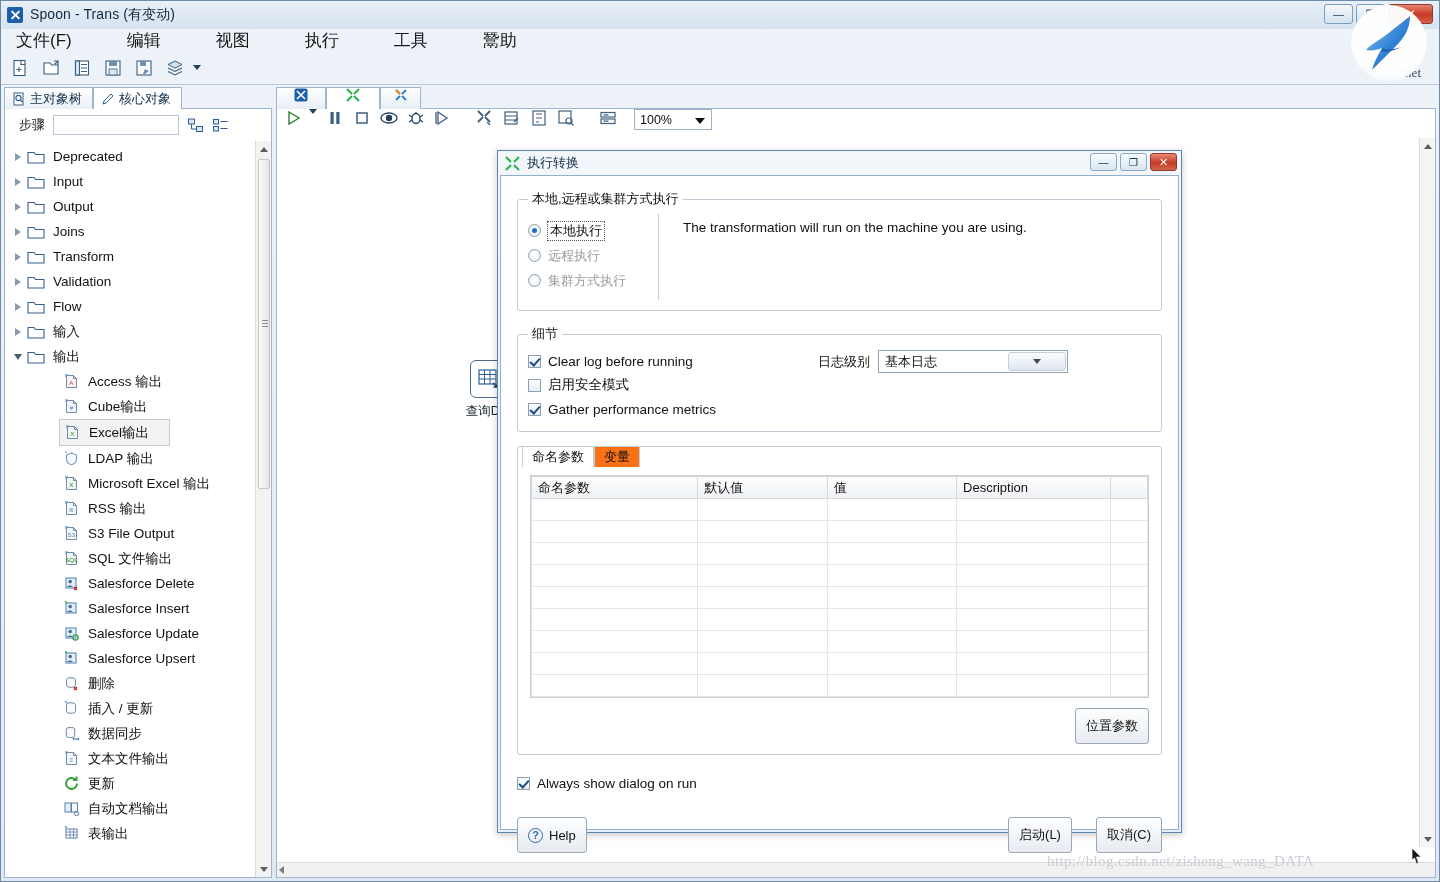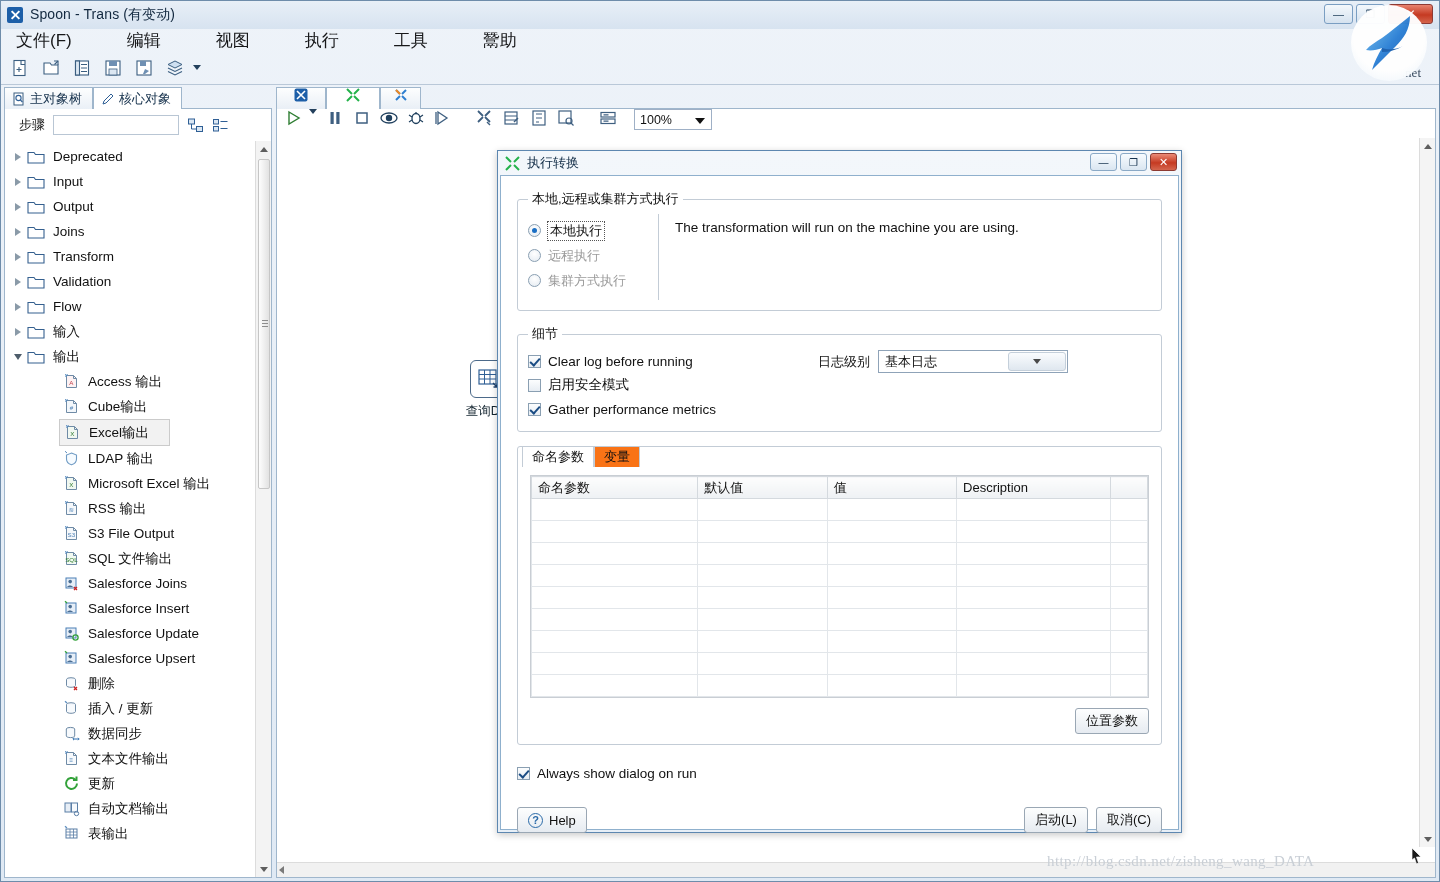--- a/index.html
+++ b/index.html
@@ -423,21 +423,21 @@
     content:""; position: absolute;
     left: 3px; top: 3px; width: 5px; height: 5px;
     border-radius: 50%; background: #1b6fc4;
   }
   .rad.checked .rtext {
     outline: 1px dotted #555; padding: 0 2px;
   }
   .radio-desc {
     flex: 1 1 auto;
     border-left: 1px solid #c3ccd6;
-    padding: 6px 0 0 16px;
+    padding: 6px 0 0 24px;
     min-height: 86px;
     font-size: 13.5px; color: #111;
   }
 
   .chk {
     display: flex; align-items: center; gap: 7px;
     height: 24px; font-size: 13.5px; color: #111;
   }
   .chk .box {
     width: 13px; height: 13px; flex: 0 0 13px;
@@ -519,41 +519,41 @@
     padding: 0 6px;
     color: #111;
   }
   table.ptable td {
     border: 1px solid #e2e6ea;
     height: 22px;
   }
   .ptable-wrap { border: 1px solid #c9ced4; }
   #pos-param-row { display: flex; justify-content: flex-end; margin-top: 10px; }
   .btn {
-    min-width: 58px; height: 26px;
+    min-width: 58px; height: 36px;
     border: 1px solid #9aa7b4;
     border-radius: 3px;
     background: linear-gradient(#fdfefe,#e6ebf1);
     font-size: 13px; color: #111;
     display: inline-flex; align-items: center; justify-content: center;
     padding: 0 10px;
   }
 
   #always-row { margin-top: 2px; }
   #dlg-sep { height: 1px; background: #cfd6dd; margin: 10px 0 12px 0; }
   #dlg-footer { display: flex; align-items: center; }
   #help-btn { display: flex; align-items: center; gap: 6px; }
   .qmark {
     width: 15px; height: 15px; border-radius: 50%;
     border: 1.6px solid #2a6aa8; color: #2a6aa8;
     font-size: 11px; display: flex; align-items: center; justify-content: center;
     font-weight: bold;
   }
   #dlg-footer .spacer { flex: 1 1 auto; }
-  #dlg-footer .right-btns { display: flex; gap: 8px; }
+  #dlg-footer .right-btns { display: flex; gap: 24px; }
 
   
   #bird-watermark {
     position: absolute;
     right: 12px; top: 4px;
     width: 76px; height: 76px;
     border-radius: 50%;
     background: radial-gradient(circle at 50% 40%, #ffffff 60%, #eaf3fb 100%);
     z-index: 80;
     display: flex; align-items: center; justify-content: center;
@@ -852,21 +852,21 @@
                 </svg></span>
               <span class="lbltext">SQL 文件输出</span>
             </div>
             <div class="tnode leaf">
               <span class="leafico"><svg width="17" height="17" viewBox="0 0 17 17">
                   <rect x="3" y="3" width="10" height="10" fill="#e6eef7" stroke="#4a7fb5" stroke-width="1"></rect>
                   <circle cx="7.2" cy="6.6" r="1.8" fill="#4a6d92"></circle>
                   <path d="M4.2 12c.6-2 5-2 5.6 0z" fill="#4a6d92"></path>
                   <path d="M11 12l3 3M14 12l-3 3" stroke="#cc2222" stroke-width="1.3"></path>
                 </svg></span>
-              <span class="lbltext">Salesforce Joins</span>
+              <span class="lbltext">Salesforce Delete</span>
             </div>
             <div class="tnode leaf">
               <span class="leafico"><svg width="17" height="17" viewBox="0 0 17 17">
                   <rect x="3" y="3" width="10" height="10" fill="#e6eef7" stroke="#4a7fb5" stroke-width="1"></rect>
                   <circle cx="7.2" cy="6.6" r="1.8" fill="#4a6d92"></circle>
                   <path d="M4.2 12c.6-2 5-2 5.6 0z" fill="#4a6d92"></path>
                   <path d="M2 1.2l2 1.8" stroke="#33a23a" stroke-width="1.2"></path>
                 </svg></span>
               <span class="lbltext">Salesforce Insert</span>
             </div>

